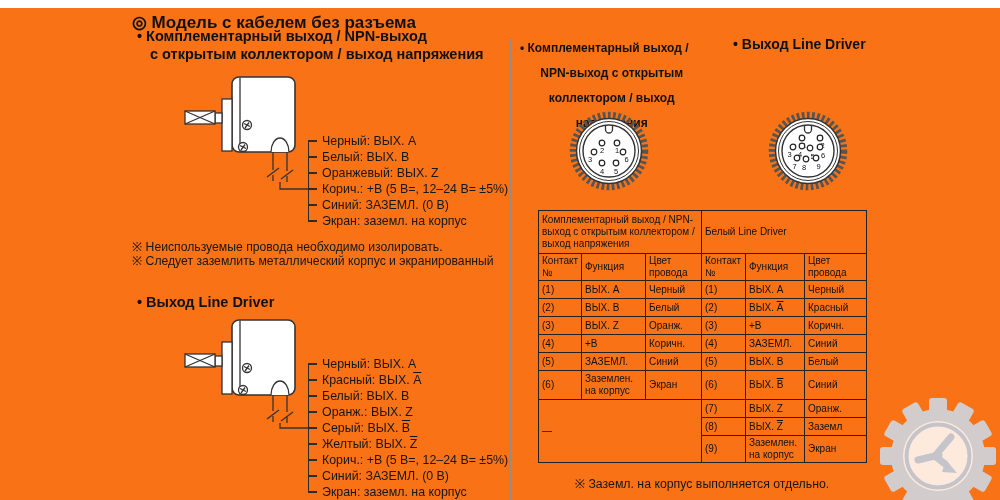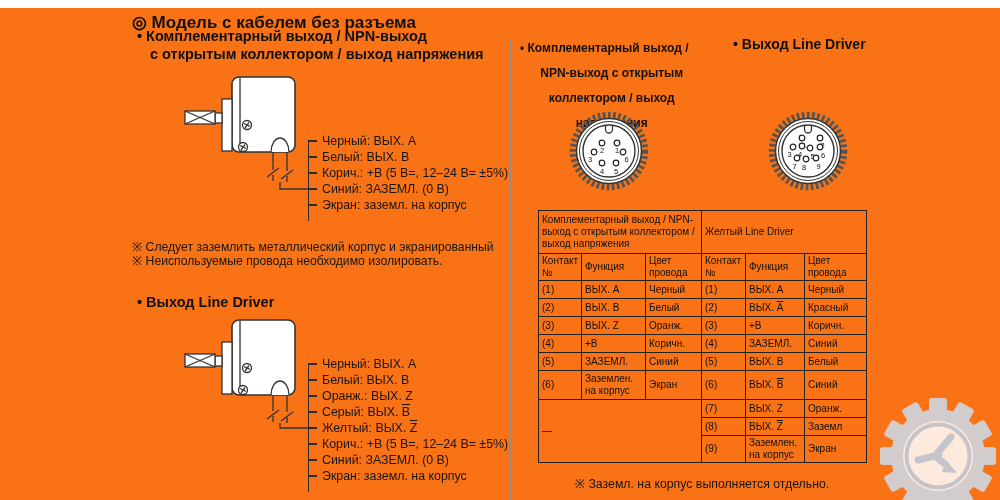--- a/index.html
+++ b/index.html
@@ -77,35 +77,39 @@
   <div class="wrow">
         <span class="tick"></span>
         <span class="wtxt">Черный: ВЫХ. A</span>
       </div>
       <div class="wrow">
         <span class="tick"></span>
         <span class="wtxt">Белый: ВЫХ. B</span>
       </div>
       <div class="wrow">
         <span class="tick"></span>
+        <span class="wtxt">Оранжевый: ВЫХ. Z</span>
+      </div>
+      <div class="wrow">
+        <span class="tick"></span>
         <span class="wtxt">Корич.: +B (5 В=, 12–24 В= ±5%)</span>
       </div>
       <div class="wrow">
         <span class="tick"></span>
         <span class="wtxt">Синий: ЗАЗЕМЛ. (0 В)</span>
       </div>
       <div class="wrow">
         <span class="tick"></span>
         <span class="wtxt">Экран: заземл. на корпус</span>
       </div>
     </div>
 
   <div class="notes" id="notes">
+      <div>※ Неиспользуемые провода необходимо изолировать.</div>
       <div>※ Следует заземлить металлический корпус и экранированный</div>
-      <div>※ Неиспользуемые провода необходимо изолировать.</div>
     </div>
 
   <div class="b b2">• Выход Line Driver</div>
 
   <svg class="abs machine" style="left:180px;top:303px" width="128" height="122" viewBox="0 0 128 122">
     <g stroke="#333" stroke-width="1.3" fill="none">
       <rect x="52" y="9" width="63" height="75" rx="7" fill="#fff" stroke-width="1.6"></rect>
       <line x1="60" y1="9.5" x2="60" y2="83.5"></line>
       <rect x="42" y="31" width="10" height="52" fill="#fff"></rect>
       <rect x="35" y="45" width="7" height="10" fill="#fff"></rect>
@@ -127,20 +131,24 @@
         <line x1="107" y1="106" x2="107" y2="112"></line>
       <path d="M100,112 V117 H128"></path>
     </g>
   </svg>
 
   <div class="labels" id="wires2" style="left:308px;top:348px;height:144px">
     <div class="vline"></div>
   <div class="wrow">
         <span class="tick"></span>
         <span class="wtxt">Черный: ВЫХ. A</span>
+      </div>
+      <div class="wrow">
+        <span class="tick"></span>
+        <span class="wtxt">Красный: ВЫХ. <span class="ov">A</span></span>
       </div>
       <div class="wrow">
         <span class="tick"></span>
         <span class="wtxt">Белый: ВЫХ. B</span>
       </div>
       <div class="wrow">
         <span class="tick"></span>
         <span class="wtxt">Оранж.: ВЫХ. Z</span>
       </div>
       <div class="wrow">
@@ -235,21 +243,21 @@
         <col style="width:43px">
           <col style="width:64px">
           <col style="width:56px">
         <col style="width:44px">
           <col style="width:59px">
           <col style="width:62px">
       </colgroup>
       <tbody id="ptb">
           <tr class="r-group">
             <td class="ghd" colspan="3">Комплементарный выход / NPN-выход с открытым коллектором / выход напряжения</td>
-            <td class="ghd" colspan="3">Желтый Line Driver</td>
+            <td class="ghd" colspan="3">Белый Line Driver</td>
           </tr>
           <tr class="r-colhd">
             <td class="chd">Контакт №</td>
             <td class="chd">Функция</td>
             <td class="chd">Цвет провода</td>
             <td class="chd">Контакт №</td>
             <td class="chd">Функция</td>
             <td class="chd">Цвет провода</td>
           </tr>
           <tr class="r-data">

